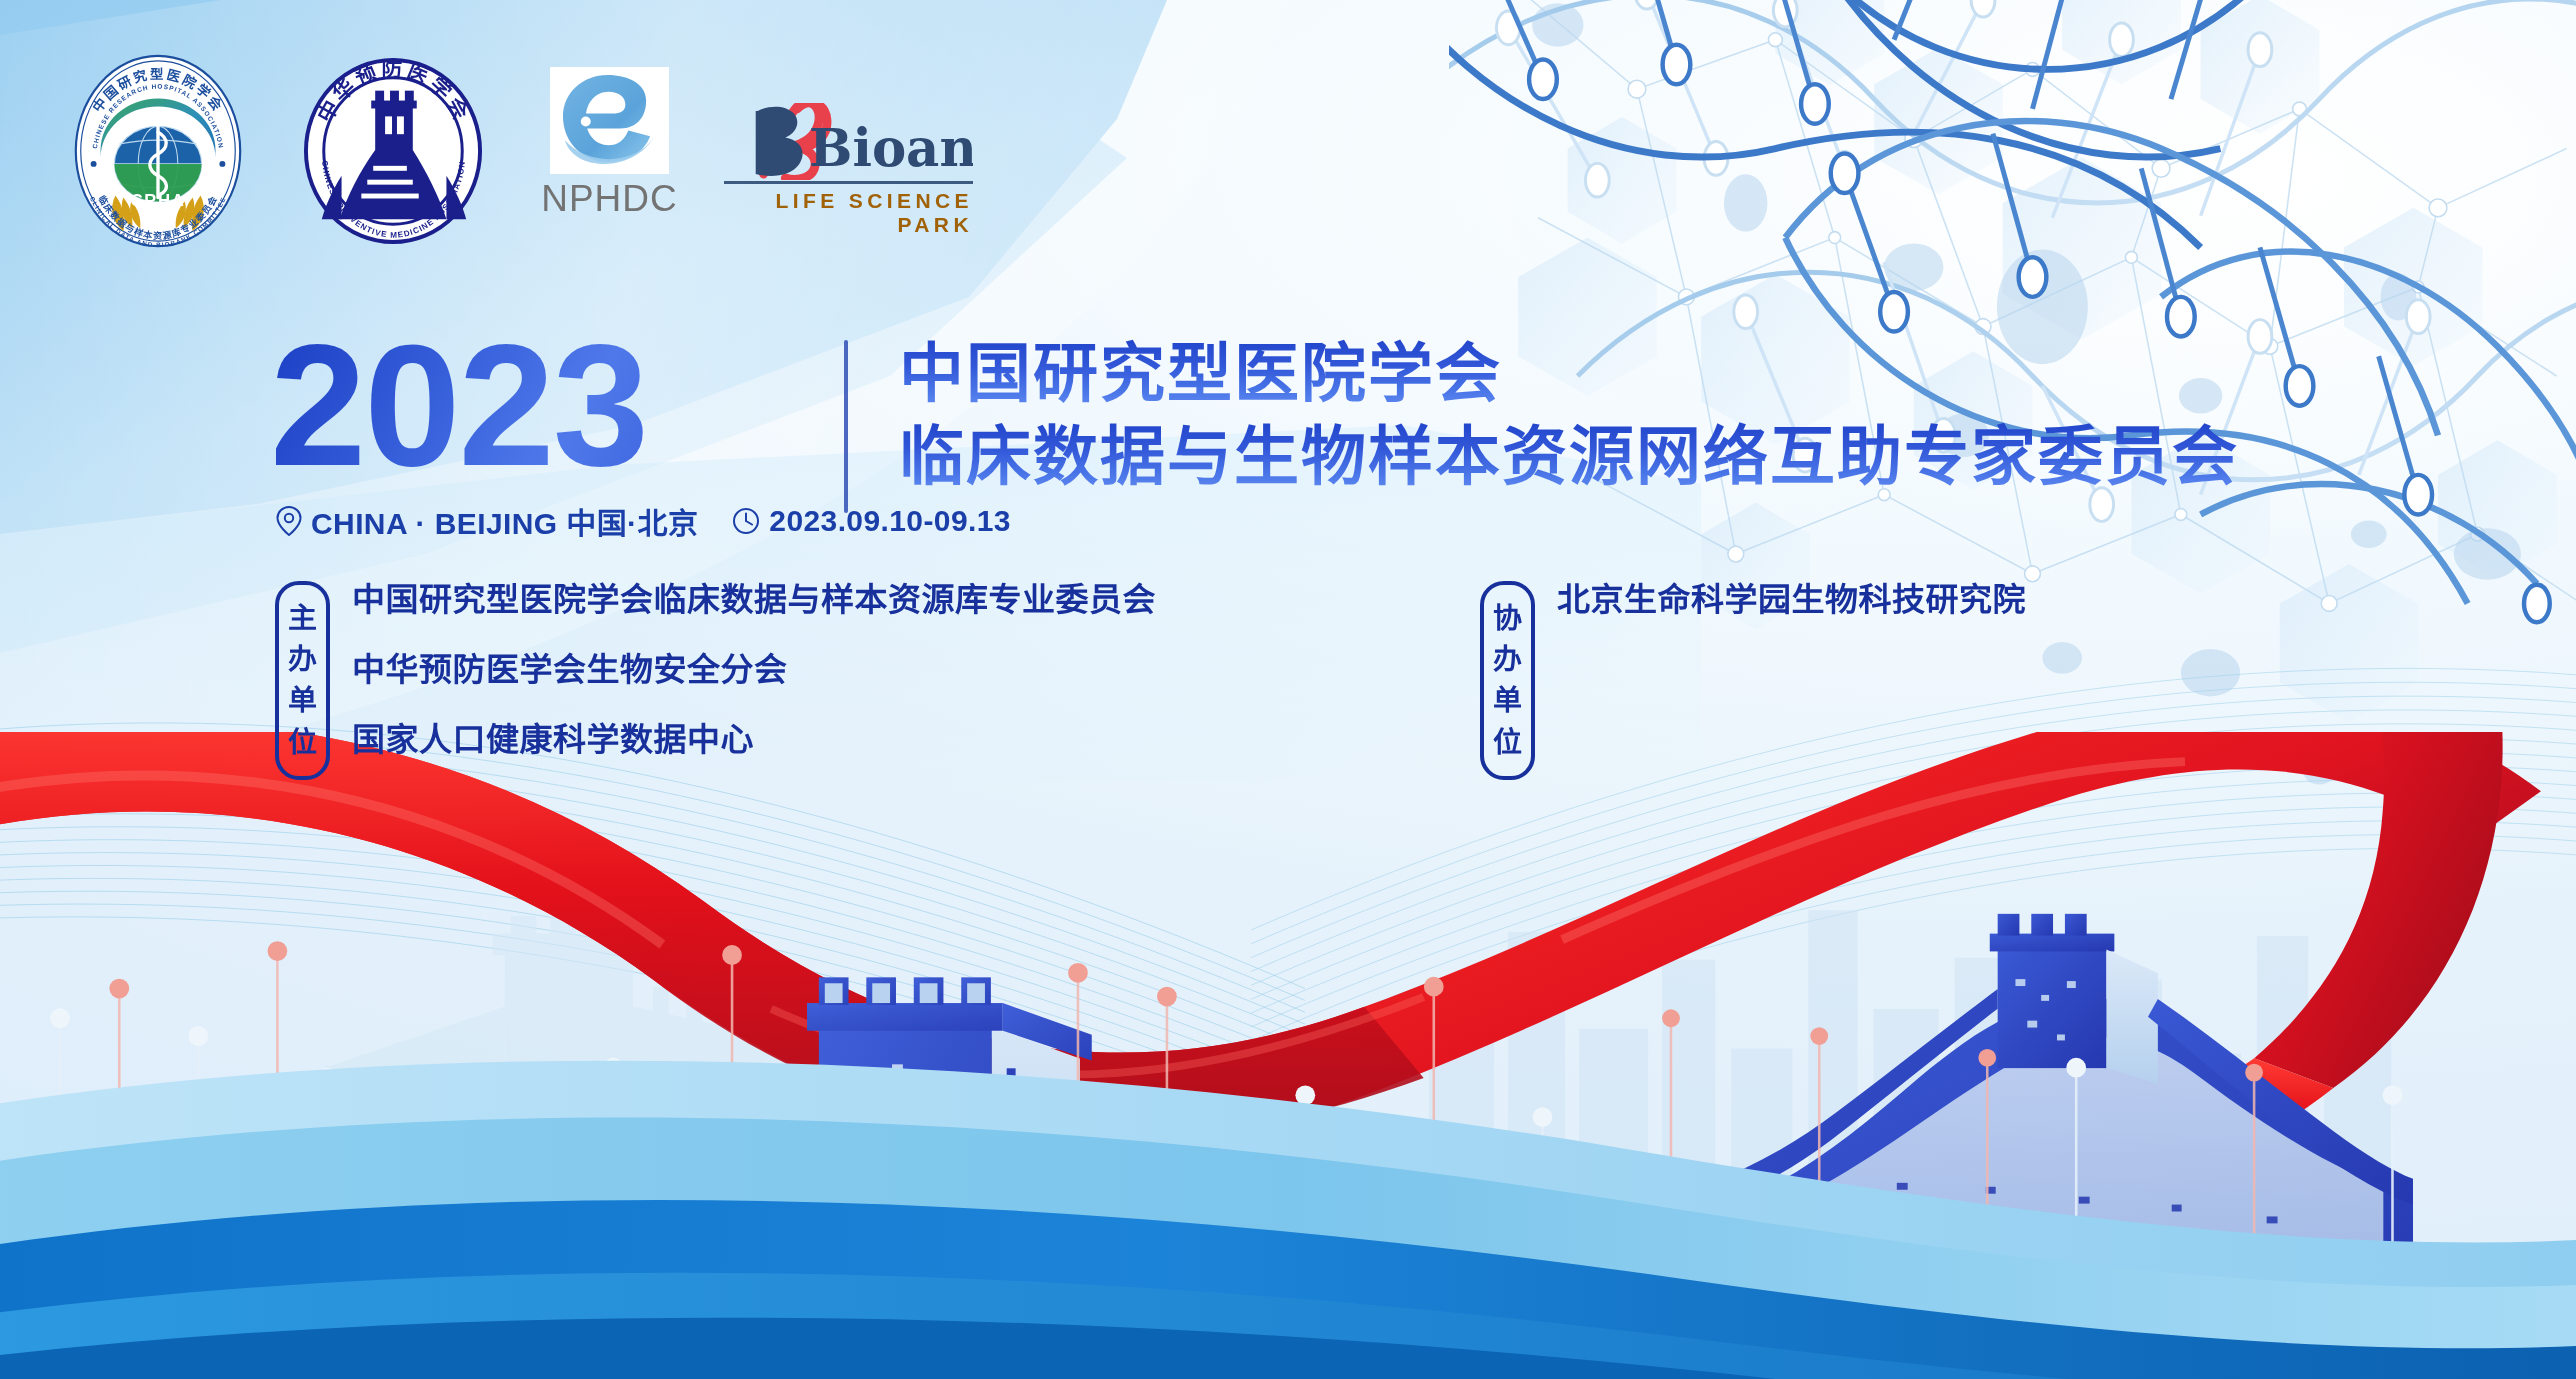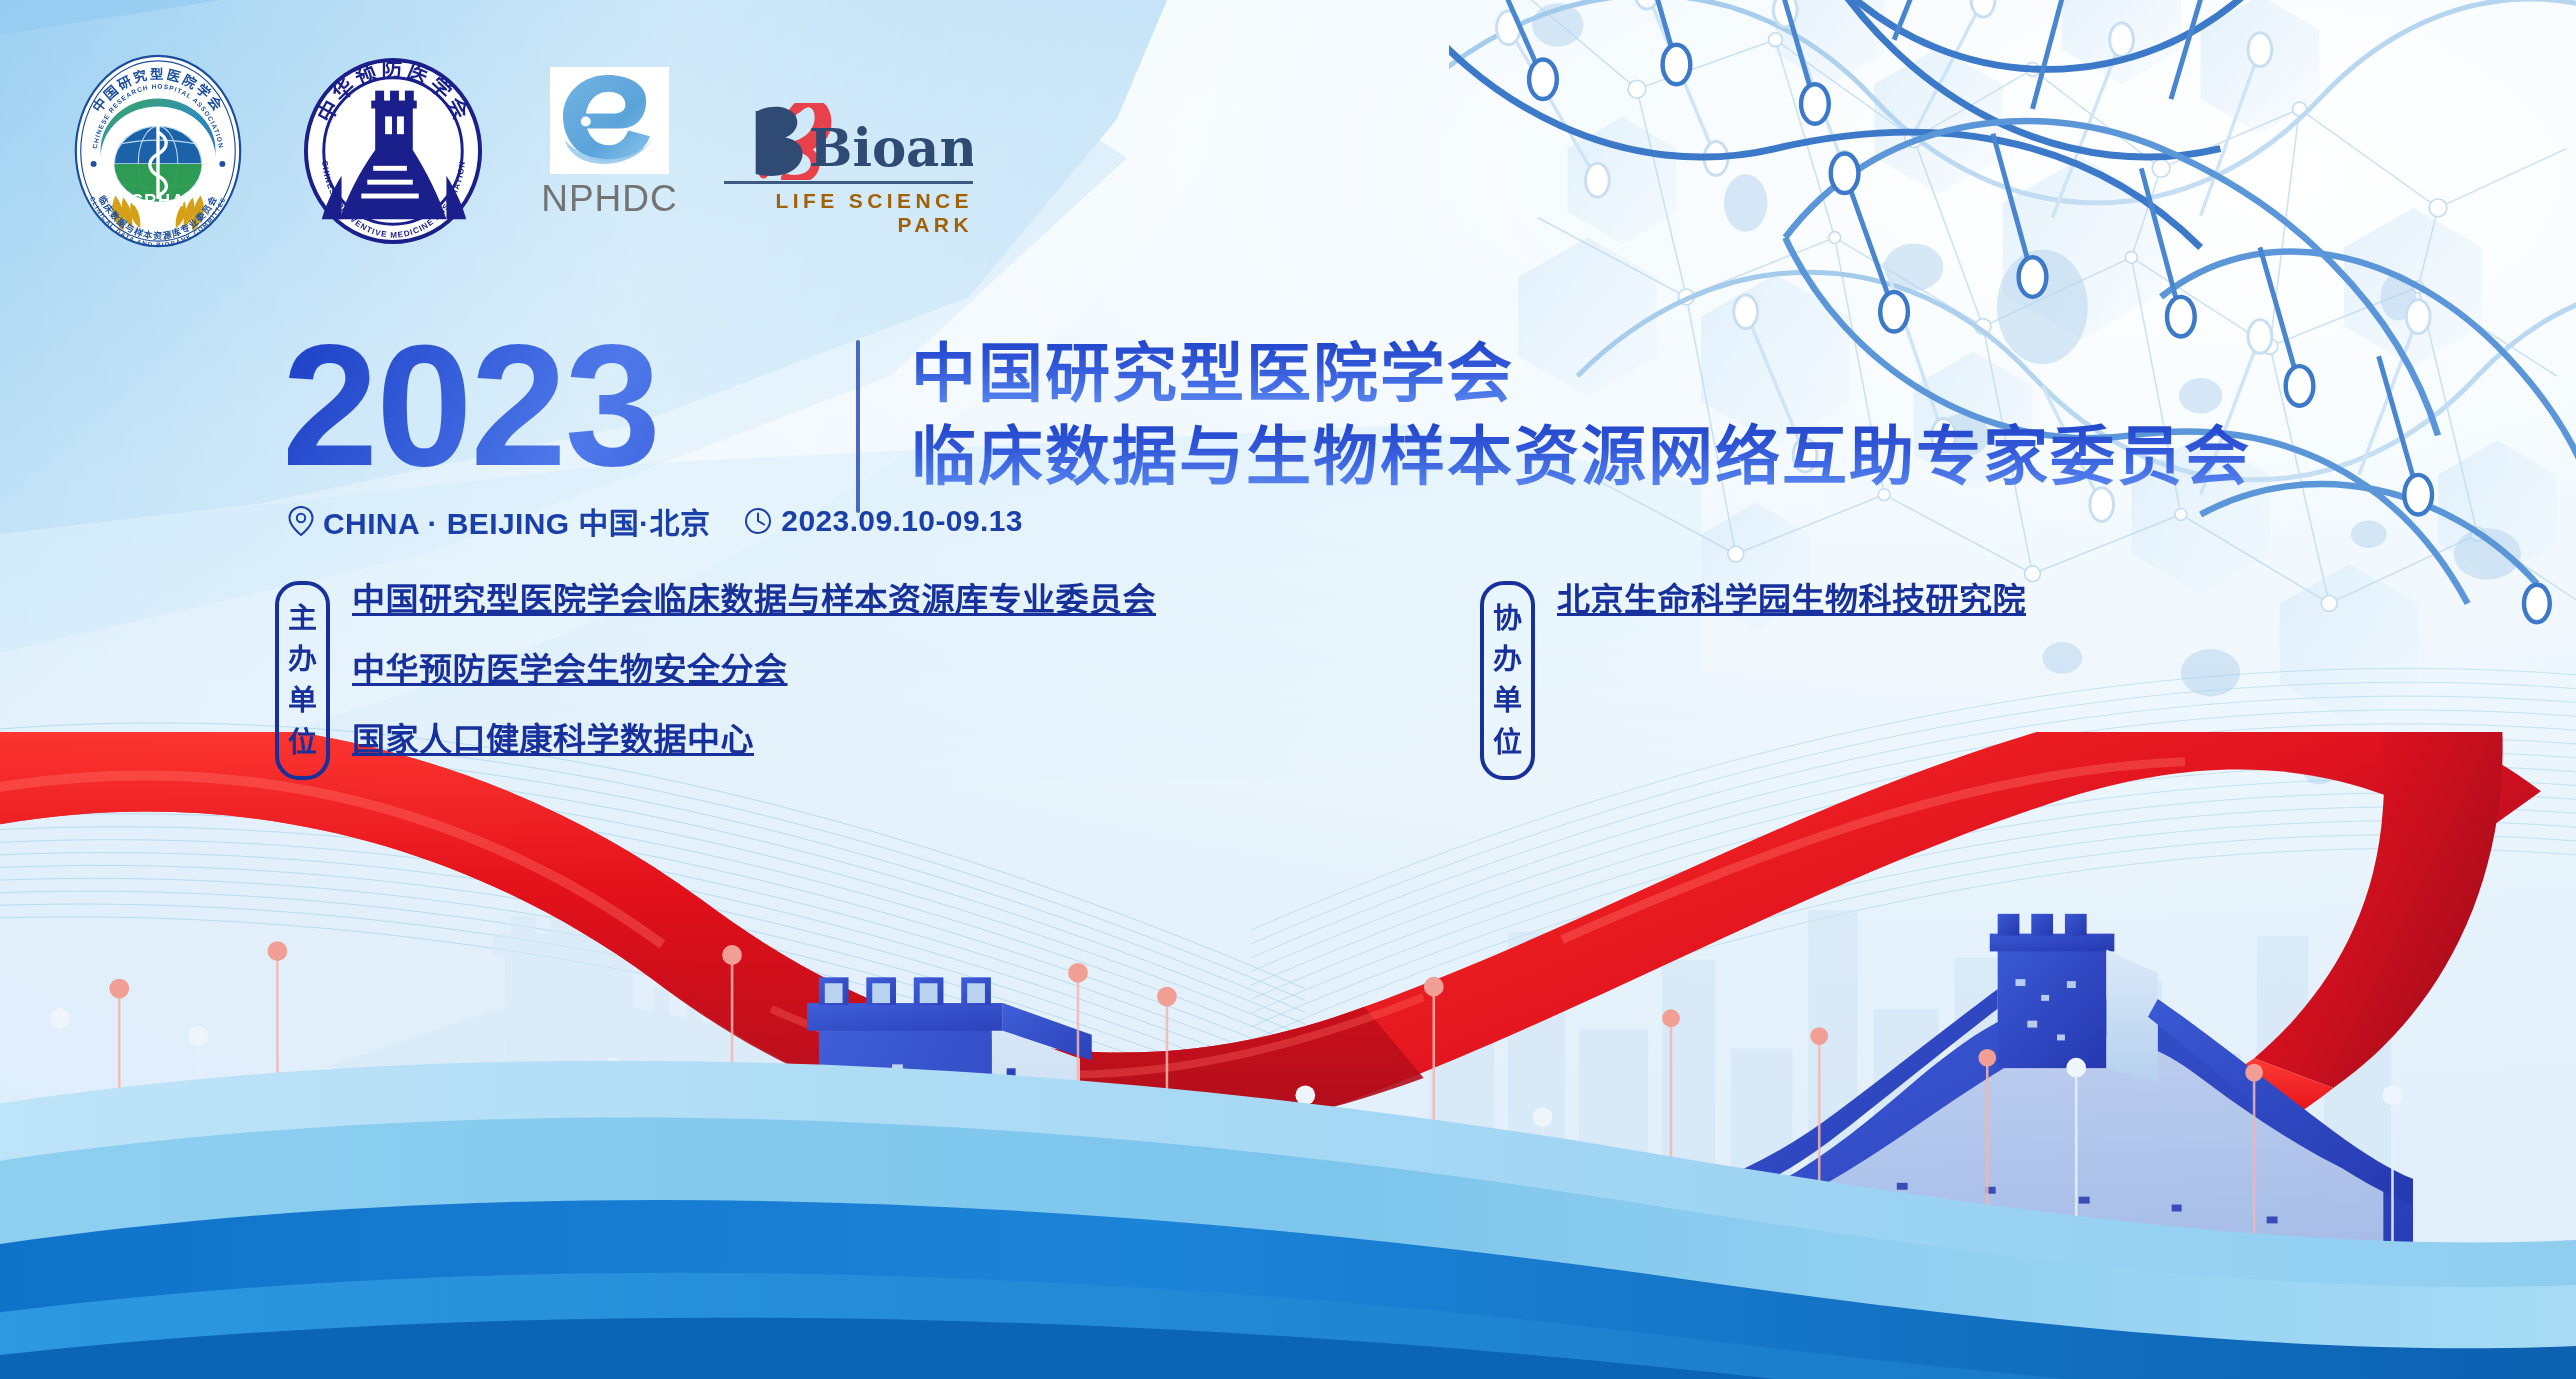--- a/index.html
+++ b/index.html
@@ -99,21 +99,21 @@
   .biobank-word{position:relative;height:77px;}
   .biobank-rule{height:3px;background:#3d5a80;margin:1px 0 5px 0;width:249px;}
   .biobank-sub{
     font-size:21px;letter-spacing:4.4px;color:#a16207;font-weight:700;
     text-align:right;width:249px;
     font-family:"Liberation Sans",sans-serif;
   }
 
   
   .headline{
-    position:absolute;left:282px;top:326px;
+    position:absolute;left:270px;top:326px;
     display:flex;align-items:flex-start;
   }
   .year-block{width:564px;}
   .year{
     font-size:173px;font-weight:800;line-height:.92;letter-spacing:-2px;
     font-family:"Liberation Sans",sans-serif;
     background:linear-gradient(120deg,#1b3fc4 0%,#3a63dd 35%,#4f79ea 55%,#2748cf 100%);
     -webkit-background-clip:text;background-clip:text;color:transparent;
     text-shadow:none;
     position:relative;
@@ -152,21 +152,21 @@
     margin-right:22px;
   }
   .org-tag-char{
     font-size:29px;font-weight:700;color:#17309b;line-height:1.42;
     font-family:"DejaVu Sans","Liberation Sans",sans-serif;
   }
   .org-list{padding-top:2px;}
   .org-item{
     font-size:33px;line-height:1.0;color:#17309b;font-weight:600;
     font-family:"DejaVu Serif","Liberation Serif",serif;
-    margin-bottom:37px;white-space:nowrap;letter-spacing:0.5px;text-decoration:underline;
+    margin-bottom:37px;white-space:nowrap;letter-spacing:0.5px;
   }
   .org-item:last-child{margin-bottom:0;}
 </style>
 </head>
 <body>
 
 <div class="banner">
 
   <div class="bg-base"></div>
   <div class="bg-rightwash"></div>

